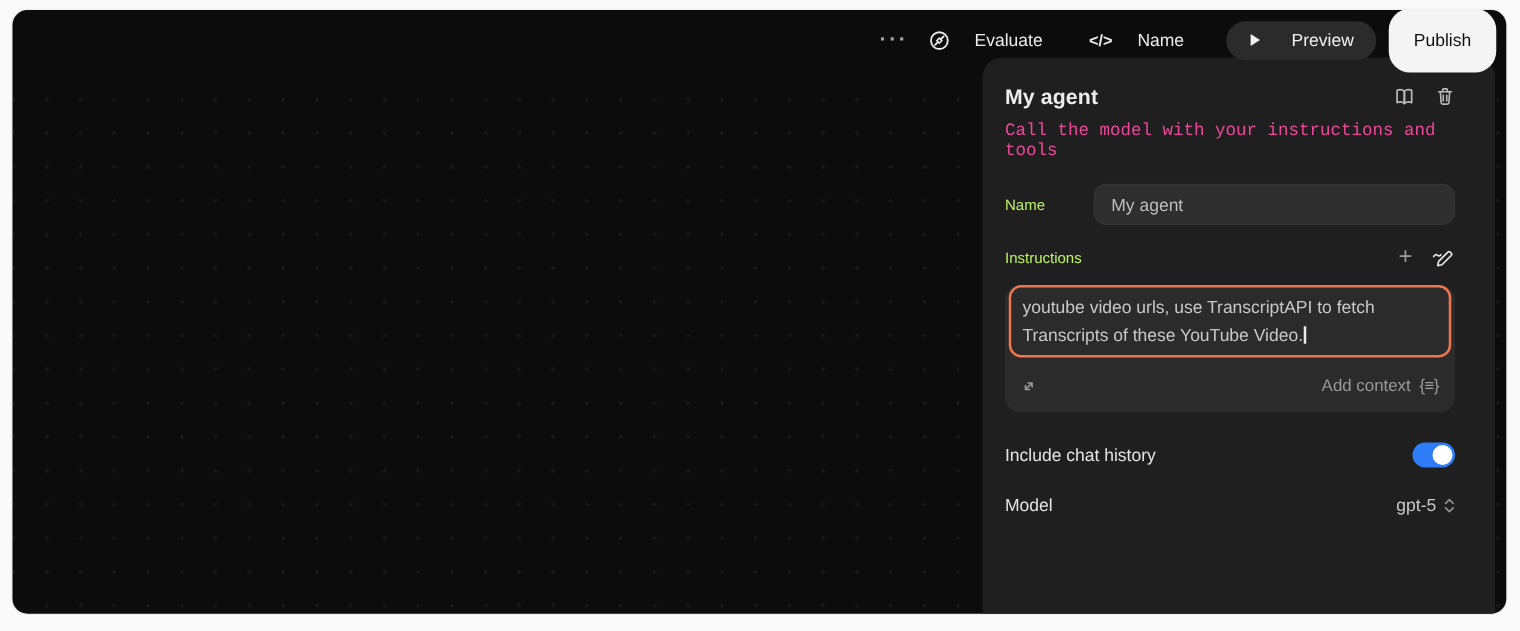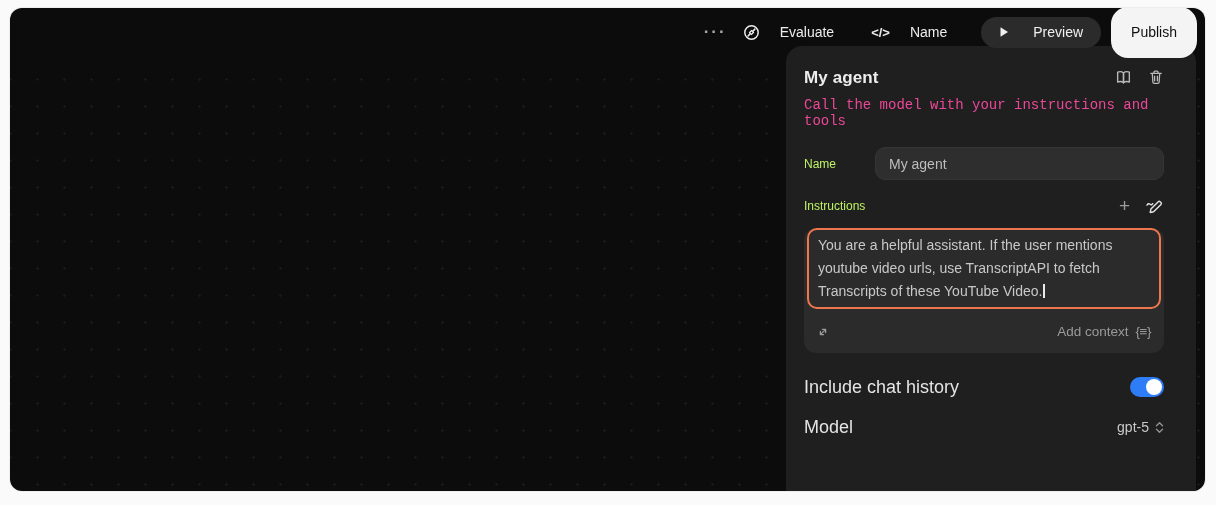--- a/index.html
+++ b/index.html
@@ -60,21 +60,21 @@
   .caret { display:inline-block; width:1.5px; height:14px; background:#e9e9e9;
            vertical-align:-2px; margin-left:1px; }
   .editor-foot { display:flex; align-items:center; justify-content:space-between;
                  padding:12px 13px 14px 13px; }
   .add-context { display:flex; align-items:center; gap:7px; color:#9a9a9a;
                  font-size:13.5px; cursor:pointer; }
   .braces-glyph { font-size:13.5px; letter-spacing:-.5px; }
 
   .setting-row { height:40px; display:flex; align-items:center; justify-content:space-between; }
   .settings { margin-top:14px; }
-  .setting-label { font-size:18px; color:#e4e4e4; }
+  .setting-label { font-size:14px; color:#e4e4e4; }
   .setting-value { display:flex; align-items:center; gap:6px; color:#c9c9c9;
                    font-size:14px; cursor:pointer; }
 
   .toggle { width:34px; height:20px; border-radius:10px; background:#2E7CF6;
             position:relative; cursor:pointer; }
   .toggle .knob { position:absolute; top:2px; right:2px; width:16px; height:16px;
                   border-radius:50%; background:#ffffff; }
 </style>
 </head>
 <body>
@@ -155,21 +155,20 @@
           <svg width="19" height="17" viewBox="0 0 19 17" fill="none" stroke="#e3e3e3" stroke-width="1.4" stroke-linecap="round" stroke-linejoin="round">
             <path d="M2 7.2 q1.4 -2.4 3.1 -0.9 q1.4 1.2 2.6 -0.6"></path>
             <path d="M8.6 13.8 L16 6.4 a1.3 1.3 0 0 0 0-1.8 l-.9-.9 a1.3 1.3 0 0 0-1.8 0 L5.9 11.1 l-.7 3.4 z"></path>
           </svg>
         </span>
       </div>
     </div>
 
     <div class="editor">
       <div class="editor-text" style="border-color: rgb(237, 118, 79);">
-        <div class="line">You are a helpful assistant. If the user mentions</div>
         <div class="line">youtube video urls, use TranscriptAPI to fetch</div>
         <div class="line"><span>Transcripts of these YouTube Video.</span><span class="caret"></span></div>
       </div>
       <div class="editor-foot">
         <span style="display:flex;cursor:pointer;">
           <svg width="12" height="12" viewBox="0 0 12 12" fill="none" stroke="#9a9a9a" stroke-width="1.3" stroke-linecap="round" stroke-linejoin="round">
             <path d="M3.6 8.4 L8.4 3.6"></path>
             <path d="M5.4 3.4 H8.6 V6.6"></path>
             <path d="M6.6 8.6 H3.4 V5.4"></path>
           </svg>

